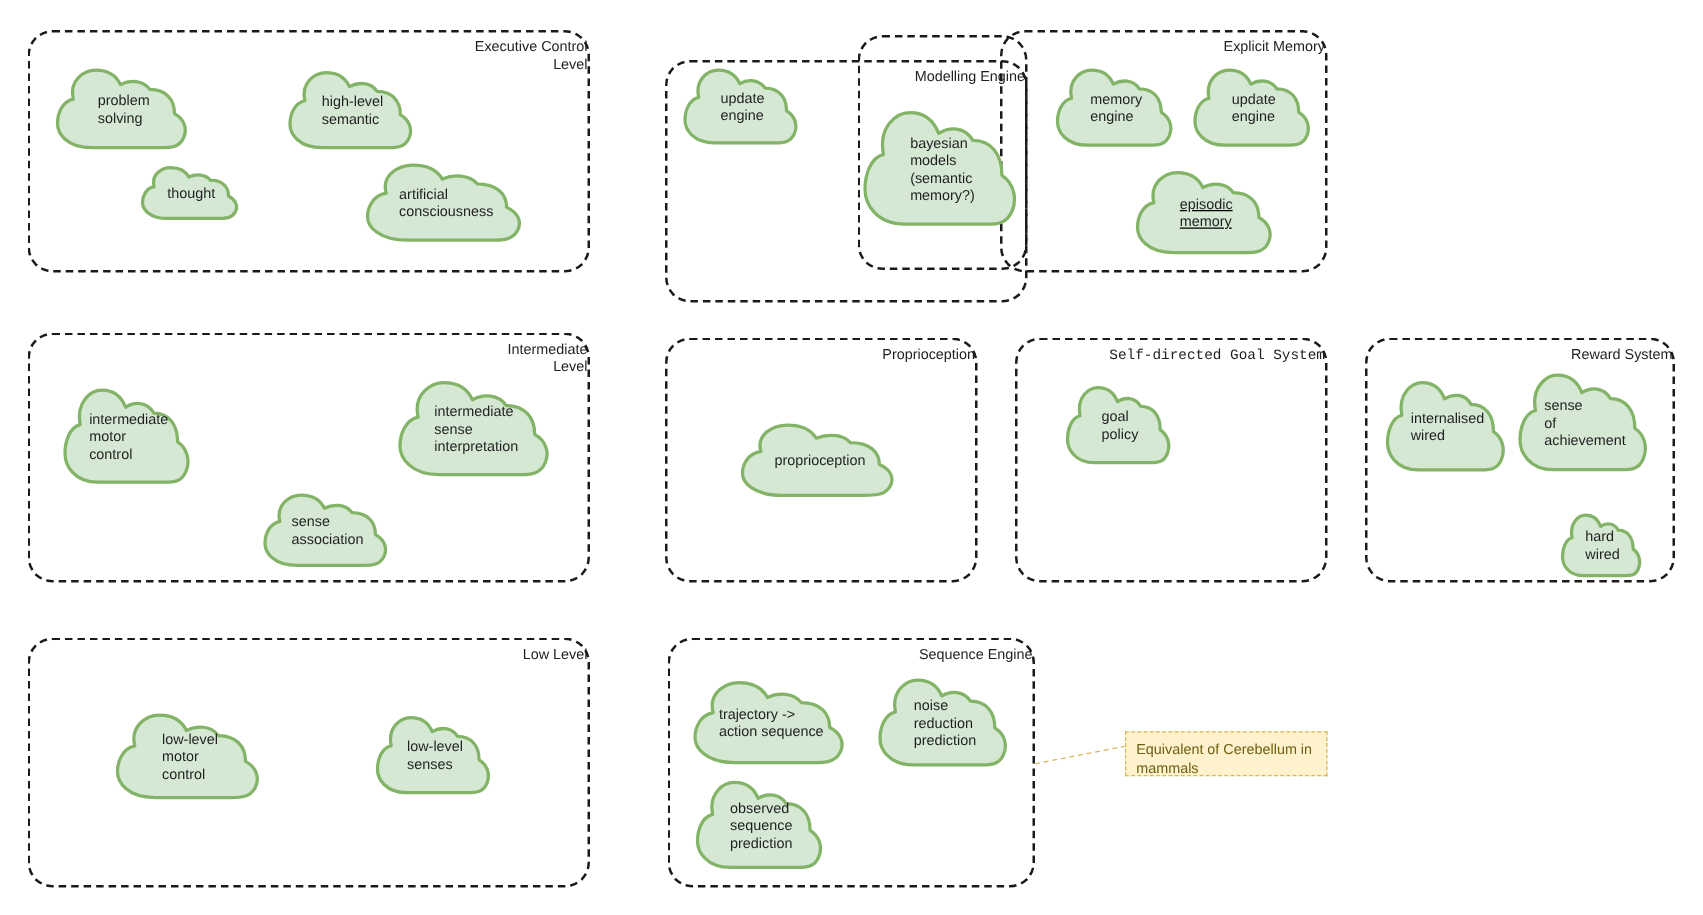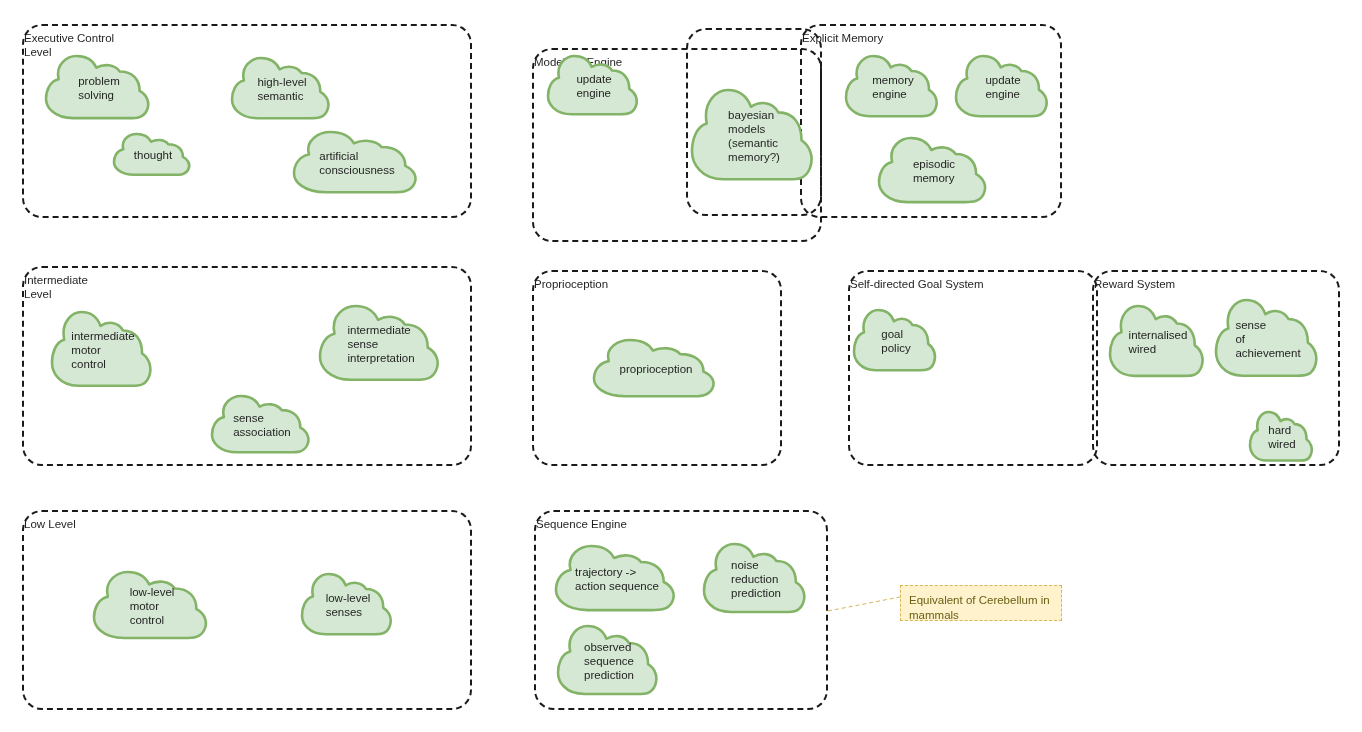--- a/index.html
+++ b/index.html
@@ -25,21 +25,21 @@
     box-sizing: border-box;
     border: 2px dashed #1a1a1a;
     border-radius: 20px;
     background: transparent;
   }
   .group-title {
     position: absolute;
     left: 0;
     right: 0;
     top: 6px;
-    text-align: left;
+    text-align: right;
     font-size: 11.5px;
     line-height: 13.5px;
     color: #1f1f1f;
     white-space: pre-line;
     pointer-events: none;
   }
 
   
   .cloud {
     position: absolute;
@@ -102,21 +102,21 @@
       <div class="group" style="left: 800px; top: 24px; width: 262px; height: 194px; border-color: rgb(26, 26, 26);">
         <div class="group-title" style="color: rgb(31, 31, 31);">Explicit Memory</div>
       </div>
       <div class="group" style="left: 22px; top: 266px; width: 450px; height: 200px; border-color: rgb(26, 26, 26);">
         <div class="group-title" style="color: rgb(31, 31, 31);">Intermediate
 Level</div>
       </div>
       <div class="group" style="left: 532px; top: 270px; width: 250px; height: 196px; border-color: rgb(26, 26, 26);">
         <div class="group-title" style="color: rgb(31, 31, 31);">Proprioception</div>
       </div>
-      <div class="group" style="left: 848px; top: 270px; width: 250px; height: 196px; border-color: rgb(26, 26, 26);">
+      <div class="group" style="left: 812px; top: 270px; width: 250px; height: 196px; border-color: rgb(26, 26, 26); font-family: Liberation Mono, monospace;">
         <div class="group-title" style="color: rgb(31, 31, 31);">Self-directed Goal System</div>
       </div>
       <div class="group" style="left: 1092px; top: 270px; width: 248px; height: 196px; border-color: rgb(26, 26, 26);">
         <div class="group-title" style="color: rgb(31, 31, 31);">Reward System</div>
       </div>
       <div class="group" style="left: 22px; top: 510px; width: 450px; height: 200px; border-color: rgb(26, 26, 26);">
         <div class="group-title" style="color: rgb(31, 31, 31);">Low Level</div>
       </div>
       <div class="group" style="left: 534px; top: 510px; width: 294px; height: 200px; border-color: rgb(26, 26, 26);">
         <div class="group-title" style="color: rgb(31, 31, 31);">Sequence Engine</div>
@@ -173,21 +173,21 @@
         <div class="cloud-label" style="color: rgb(31, 31, 31);">memory
 engine</div>
       </div>
       <div class="cloud" style="left: 956px; top: 56px; width: 94px; height: 62px;">
         <svg viewBox="0 0 184 103" preserveAspectRatio="none">
           <path d="M 47.5 100 C 12.5 100 0 81.25 0 68.75 C 0 56.25 6.25 40.625 21.875 37.5 C 15.625 12.5 37.5 0 53.125 0 C 68.75 0 81.25 6.25 87.5 18.75 C 100 12.5 118.75 12.5 128.125 25 C 150 25 162.5 37.5 162.5 56.25 C 175 62.5 181.25 75 175 87.5 C 168.75 100 156.25 100 143.75 100 Z" fill="#d5e8d4" stroke="#82b366" stroke-width="2.6" stroke-linejoin="round" vector-effect="non-scaling-stroke"></path>
         </svg>
         <div class="cloud-label" style="color: rgb(31, 31, 31);">update
 engine</div>
       </div>
-      <div class="cloud" style="left: 879px; top: 138px; width: 110px; height: 66px;">
+      <div class="cloud" style="left: 910px; top: 138px; width: 110px; height: 66px; text-decoration: underline;">
         <svg viewBox="0 0 184 103" preserveAspectRatio="none">
           <path d="M 47.5 100 C 12.5 100 0 81.25 0 68.75 C 0 56.25 6.25 40.625 21.875 37.5 C 15.625 12.5 37.5 0 53.125 0 C 68.75 0 81.25 6.25 87.5 18.75 C 100 12.5 118.75 12.5 128.125 25 C 150 25 162.5 37.5 162.5 56.25 C 175 62.5 181.25 75 175 87.5 C 168.75 100 156.25 100 143.75 100 Z" fill="#d5e8d4" stroke="#82b366" stroke-width="2.6" stroke-linejoin="round" vector-effect="non-scaling-stroke"></path>
         </svg>
         <div class="cloud-label" style="color: rgb(31, 31, 31);">episodic
 memory</div>
       </div>
       <div class="cloud" style="left: 52px; top: 312px; width: 102px; height: 76px;">
         <svg viewBox="0 0 184 103" preserveAspectRatio="none">
           <path d="M 47.5 100 C 12.5 100 0 81.25 0 68.75 C 0 56.25 6.25 40.625 21.875 37.5 C 15.625 12.5 37.5 0 53.125 0 C 68.75 0 81.25 6.25 87.5 18.75 C 100 12.5 118.75 12.5 128.125 25 C 150 25 162.5 37.5 162.5 56.25 C 175 62.5 181.25 75 175 87.5 C 168.75 100 156.25 100 143.75 100 Z" fill="#d5e8d4" stroke="#82b366" stroke-width="2.6" stroke-linejoin="round" vector-effect="non-scaling-stroke"></path>
         </svg>

